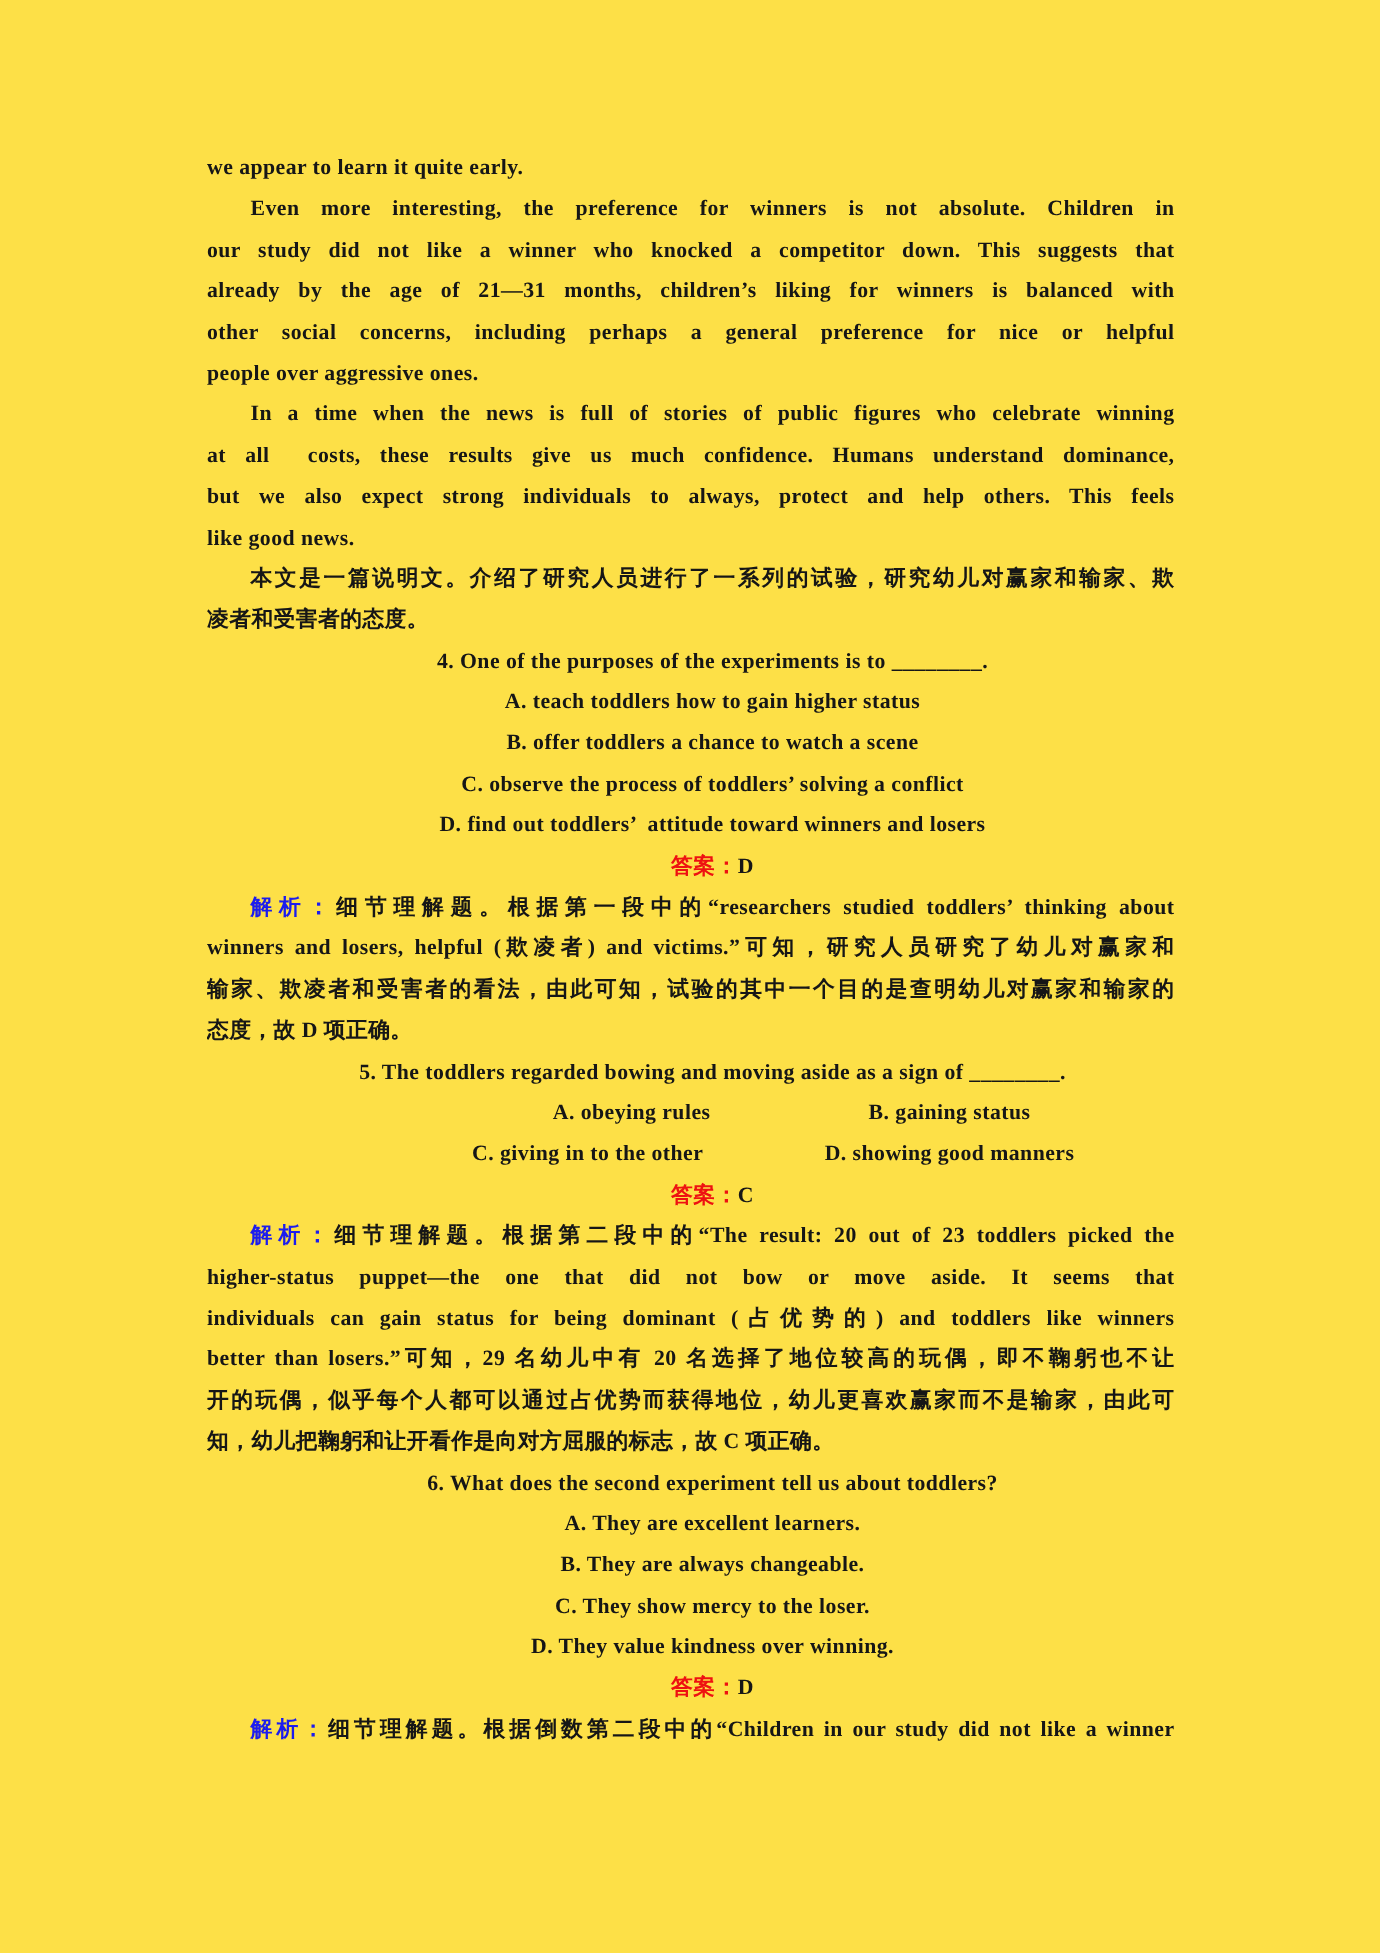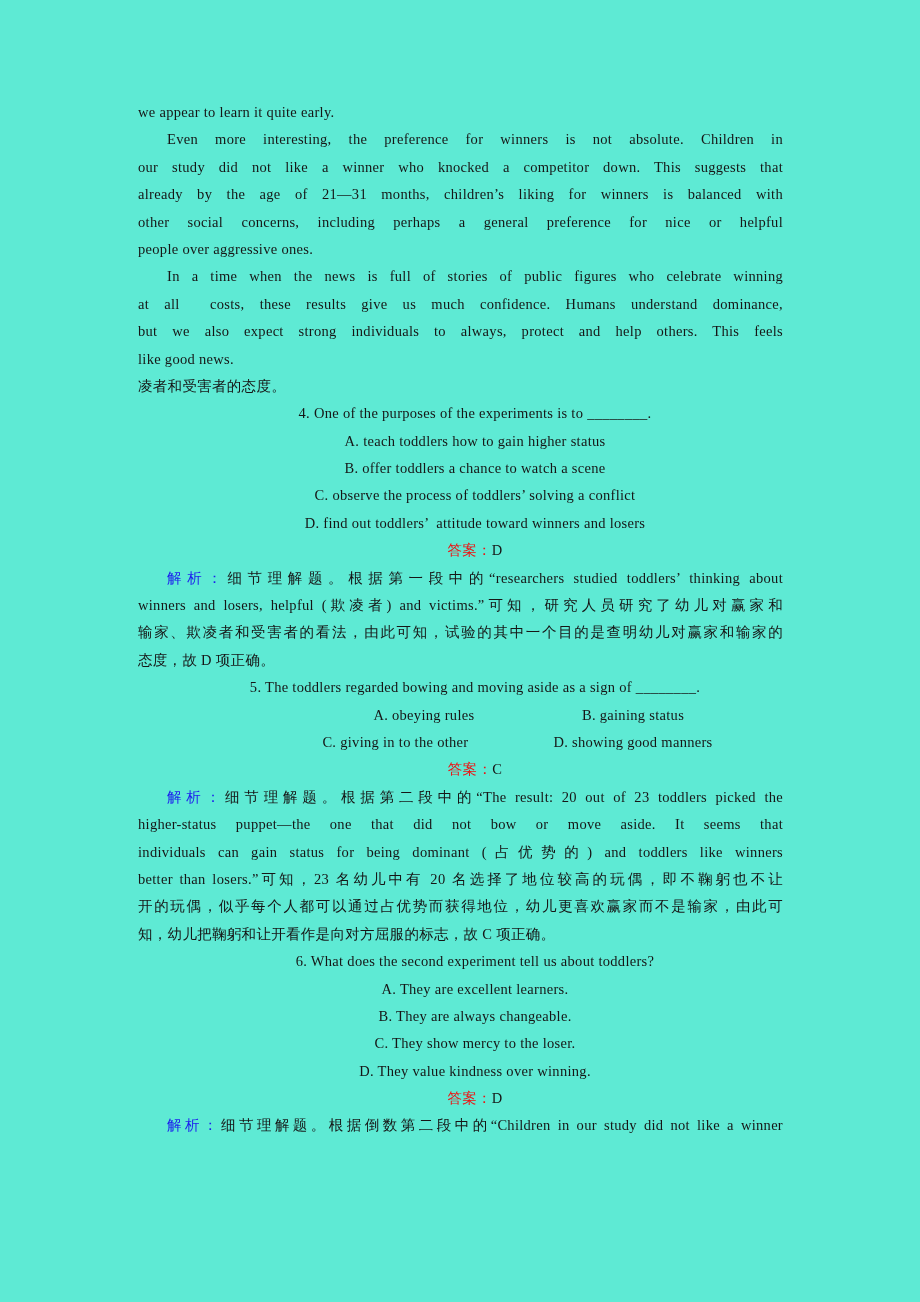--- a/index.html
+++ b/index.html
@@ -4,24 +4,25 @@
 <style>
   html, body {
     margin: 0;
     padding: 0;
     background: #ffffff;
   }
   .page {
     position: relative;
     width: 920px;
     height: 1302px;
-    background: #5eead4;
+    background: #fde047;
     overflow: hidden;
     font-family: "Liberation Serif", "DejaVu Serif", serif;
     color: #161616;
+    font-weight: bold;
   }
   .content {
     position: absolute;
     left: 138px;
     top: 99px;
     width: 645px;
   }
   .line {
     height: 27.4px;
     line-height: 27.4px;
@@ -55,39 +56,40 @@
       <div class="line">we appear to learn it quite early.</div>
       <div class="line ind just">Even more interesting, the preference for winners is not absolute. Children in</div>
       <div class="line just">our study did not like a winner who knocked a competitor down. This suggests that</div>
       <div class="line just">already by the age of 21—31 months, children’s liking for winners is balanced with</div>
       <div class="line just">other social concerns, including perhaps a general preference for nice or helpful</div>
       <div class="line">people over aggressive ones.</div>
       <div class="line ind just">In a time when the news is full of stories of public figures who celebrate winning</div>
       <div class="line just">at all  costs, these results give us much confidence. Humans understand dominance,</div>
       <div class="line just">but we also expect strong individuals to always, protect and help others. This feels</div>
       <div class="line">like good news.</div>
+      <div class="line ind just">本文是一篇说明文。介绍了研究人员进行了一系列的试验，研究幼儿对赢家和输家、欺</div>
       <div class="line">凌者和受害者的态度。</div>
       <div class="line ind">4. One of the purposes of the experiments is to ________.</div>
       <div class="line ind">A. teach toddlers how to gain higher status</div>
       <div class="line ind">B. offer toddlers a chance to watch a scene</div>
       <div class="line ind">C. observe the process of toddlers’ solving a conflict</div>
       <div class="line ind">D. find out toddlers’  attitude toward winners and losers</div>
       <div class="line ind"><span class="lbl-red">答案：</span><span>D</span></div>
       <div class="line ind just"><span class="lbl-blue">解析：</span><span>细节理解题。根据第一段中的“researchers studied toddlers’ thinking about</span></div>
       <div class="line just">winners and losers, helpful (欺凌者) and victims.”可知，研究人员研究了幼儿对赢家和</div>
       <div class="line just">输家、欺凌者和受害者的看法，由此可知，试验的其中一个目的是查明幼儿对赢家和输家的</div>
       <div class="line">态度，故 D 项正确。</div>
       <div class="line ind">5. The toddlers regarded bowing and moving aside as a sign of ________.</div>
       <div class="line ind"><span class="col-left">A. obeying rules</span><span>B. gaining status</span></div>
       <div class="line ind"><span class="col-left">C. giving in to the other</span><span>D. showing good manners</span></div>
       <div class="line ind"><span class="lbl-red">答案：</span><span>C</span></div>
       <div class="line ind just"><span class="lbl-blue">解析：</span><span>细节理解题。根据第二段中的“The result: 20 out of 23 toddlers picked the</span></div>
       <div class="line just">higher-status puppet—the one that did not bow or move aside. It seems that</div>
       <div class="line just">individuals can gain status for being dominant (占优势的) and toddlers like winners</div>
-      <div class="line just">better than losers.”可知，23 名幼儿中有 20 名选择了地位较高的玩偶，即不鞠躬也不让</div>
+      <div class="line just">better than losers.”可知，29 名幼儿中有 20 名选择了地位较高的玩偶，即不鞠躬也不让</div>
       <div class="line just">开的玩偶，似乎每个人都可以通过占优势而获得地位，幼儿更喜欢赢家而不是输家，由此可</div>
       <div class="line">知，幼儿把鞠躬和让开看作是向对方屈服的标志，故 C 项正确。</div>
       <div class="line ind">6. What does the second experiment tell us about toddlers?</div>
       <div class="line ind">A. They are excellent learners.</div>
       <div class="line ind">B. They are always changeable.</div>
       <div class="line ind">C. They show mercy to the loser.</div>
       <div class="line ind">D. They value kindness over winning.</div>
       <div class="line ind"><span class="lbl-red">答案：</span><span>D</span></div>
       <div class="line ind just"><span class="lbl-blue">解析：</span><span>细节理解题。根据倒数第二段中的“Children in our study did not like a winner</span></div>
     </div>

